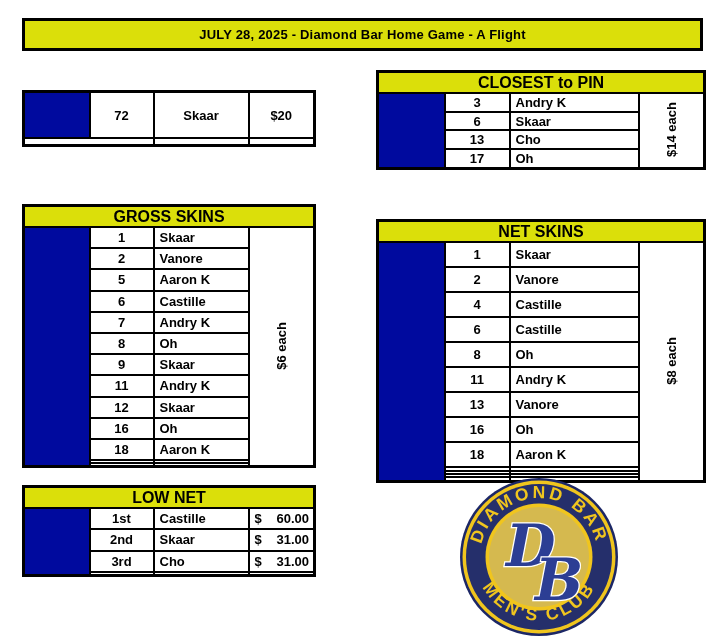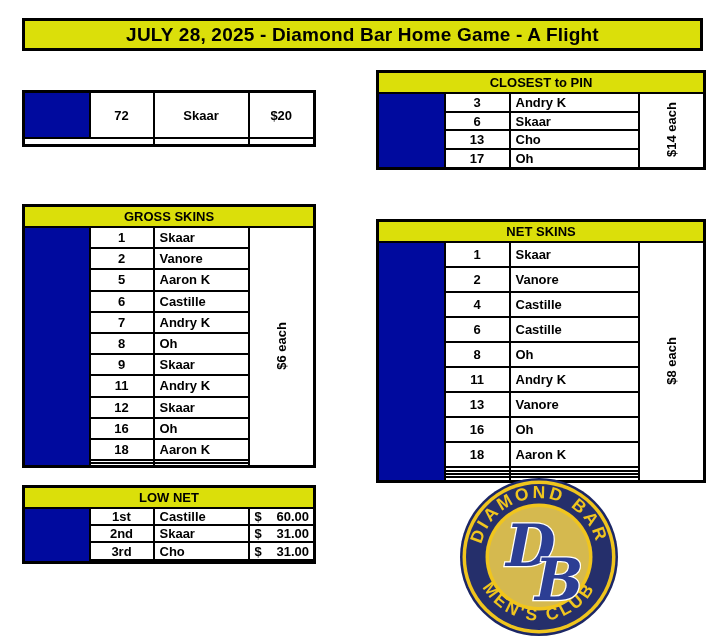--- a/index.html
+++ b/index.html
@@ -8,44 +8,44 @@
     font-family:"Liberation Sans",sans-serif;font-weight:bold;color:#000;
     overflow:hidden;
   }
   .abs{position:absolute;box-sizing:border-box;}
 
   
   #title-bar{
     left:22px;top:18px;width:681px;height:33px;
     background:#DBDF0A;border:3px solid #000;
     display:flex;align-items:center;justify-content:center;
-    font-size:19px;letter-spacing:.2px;
+    font-size:13px;letter-spacing:.2px;
   }
 
   
   #low-gross  {left:22px; top:90px; width:291px;height:57px;}
   #ctp        {left:376px;top:70px; width:327px;height:100px;}
   #gross-skins{left:22px; top:204px;width:291px;height:264px;}
   #net-skins  {left:376px;top:204px;width:327px;height:264px;margin-top:15px;}
-  #low-net    {left:22px; top:485px;width:291px;height:79px;}
+  #low-net    {left:22px; top:485px;width:291px;height:92px;}
   #logo       {left:459px;top:477px;width:160px;height:160px;}
 
   table{
     border-collapse:collapse;table-layout:fixed;
     width:100%;height:100%;
     border:3px solid #000;
   }
   td{
     border:2px solid #000;
     font-size:13px;line-height:1;padding:0 4px;
     overflow:hidden;white-space:nowrap;vertical-align:middle;
   }
   td.hdr{
     background:#DBDF0A;text-align:center;height:19px;
-    font-size:13px;padding:0;
+    font-size:16px;padding:0;
   }
   td.blue{background:#000A9E;padding:0;}
   td.num {text-align:center;}
   td.ctr {text-align:center;}
   td.name{text-align:left;padding-left:5px;}
   td.vert{text-align:center;padding:0;}
   .vtext{
     display:inline-block;
     writing-mode:vertical-rl;transform:rotate(180deg);
     font-size:13px;

